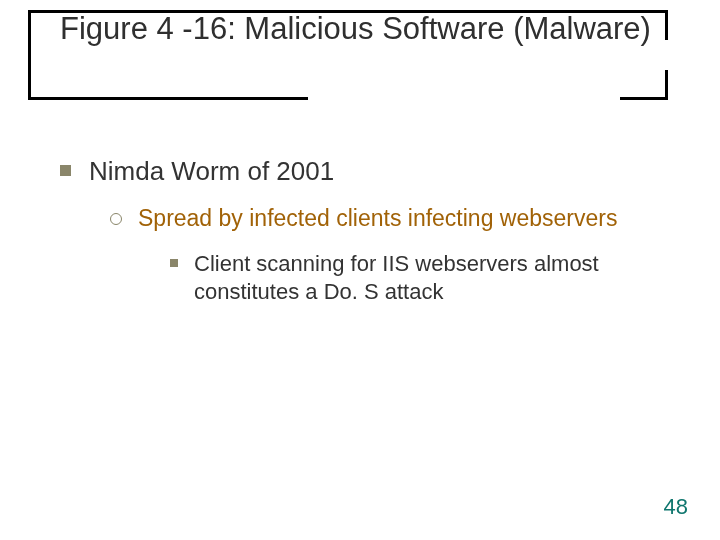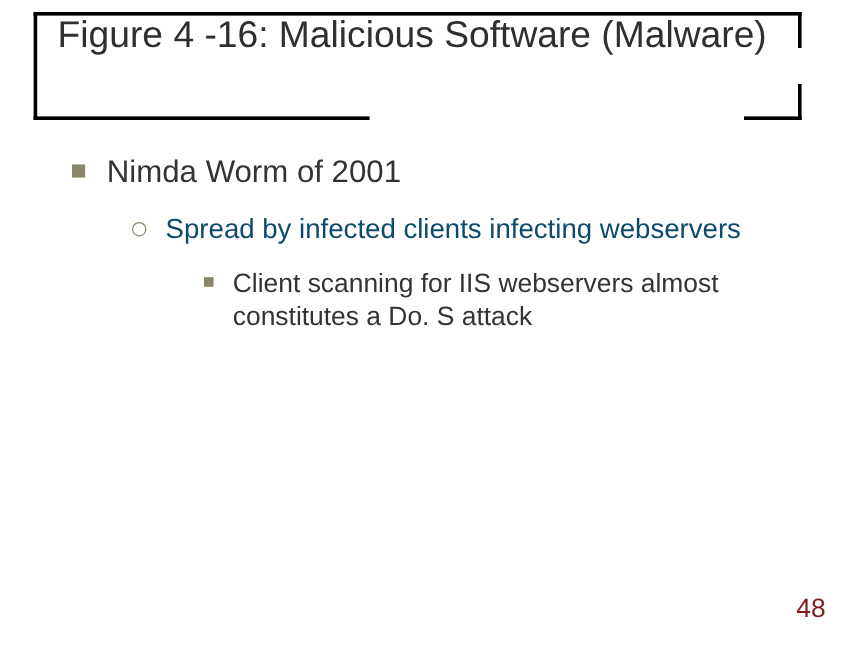--- a/index.html
+++ b/index.html
@@ -14,21 +14,21 @@
     overflow: hidden;
   }
   .slide {
     position: relative;
     width: 720px;
     height: 540px;
     box-sizing: border-box;
   }
   .title-wrap {
     position: absolute;
-    left: 28px;
+    left: 40px;
     top: 10px;
     right: 40px;
   }
   .title {
     font-size: 31px;
     line-height: 1.2;
     color: #2f2f2f;
     font-weight: 400;
     margin: 0;
     padding: 0 0 4px 20px;
@@ -79,21 +79,21 @@
     left: 665px;
     top: 70px;
     width: 3px;
     height: 30px;
     background: #000;
   }
 
   .body {
     position: absolute;
     left: 60px;
-    top: 128px;
+    top: 156px;
     right: 50px;
   }
   .lvl1 {
     display: flex;
     margin-bottom: 18px;
   }
   .lvl2 {
     display: flex;
     margin: 0 0 18px 50px;
   }
@@ -121,28 +121,28 @@
   .circ {
     width: 10px;
     height: 10px;
     border: 1px solid #8a866a;
     border-radius: 50%;
     flex: 0 0 auto;
     margin-top: 8px;
     margin-right: 16px;
   }
   .t1 { font-size: 26px; color: #333; }
-  .t2 { font-size: 23px; color: #0c4a6e; }
+  .t2 { font-size: 23px; color: #a16207; }
   .t3 { font-size: 22px; color: #333; line-height: 1.25; }
   .pagenum {
     position: absolute;
     right: 32px;
     bottom: 20px;
     font-size: 22px;
-    color: #7f1d1d;
+    color: #0f766e;
     margin-left: 28px;
   }
 </style>
 </head>
 <body>
 
 <div class="slide">
 
   <div class="bracket-top"></div>
   <div class="bracket-left"></div>

